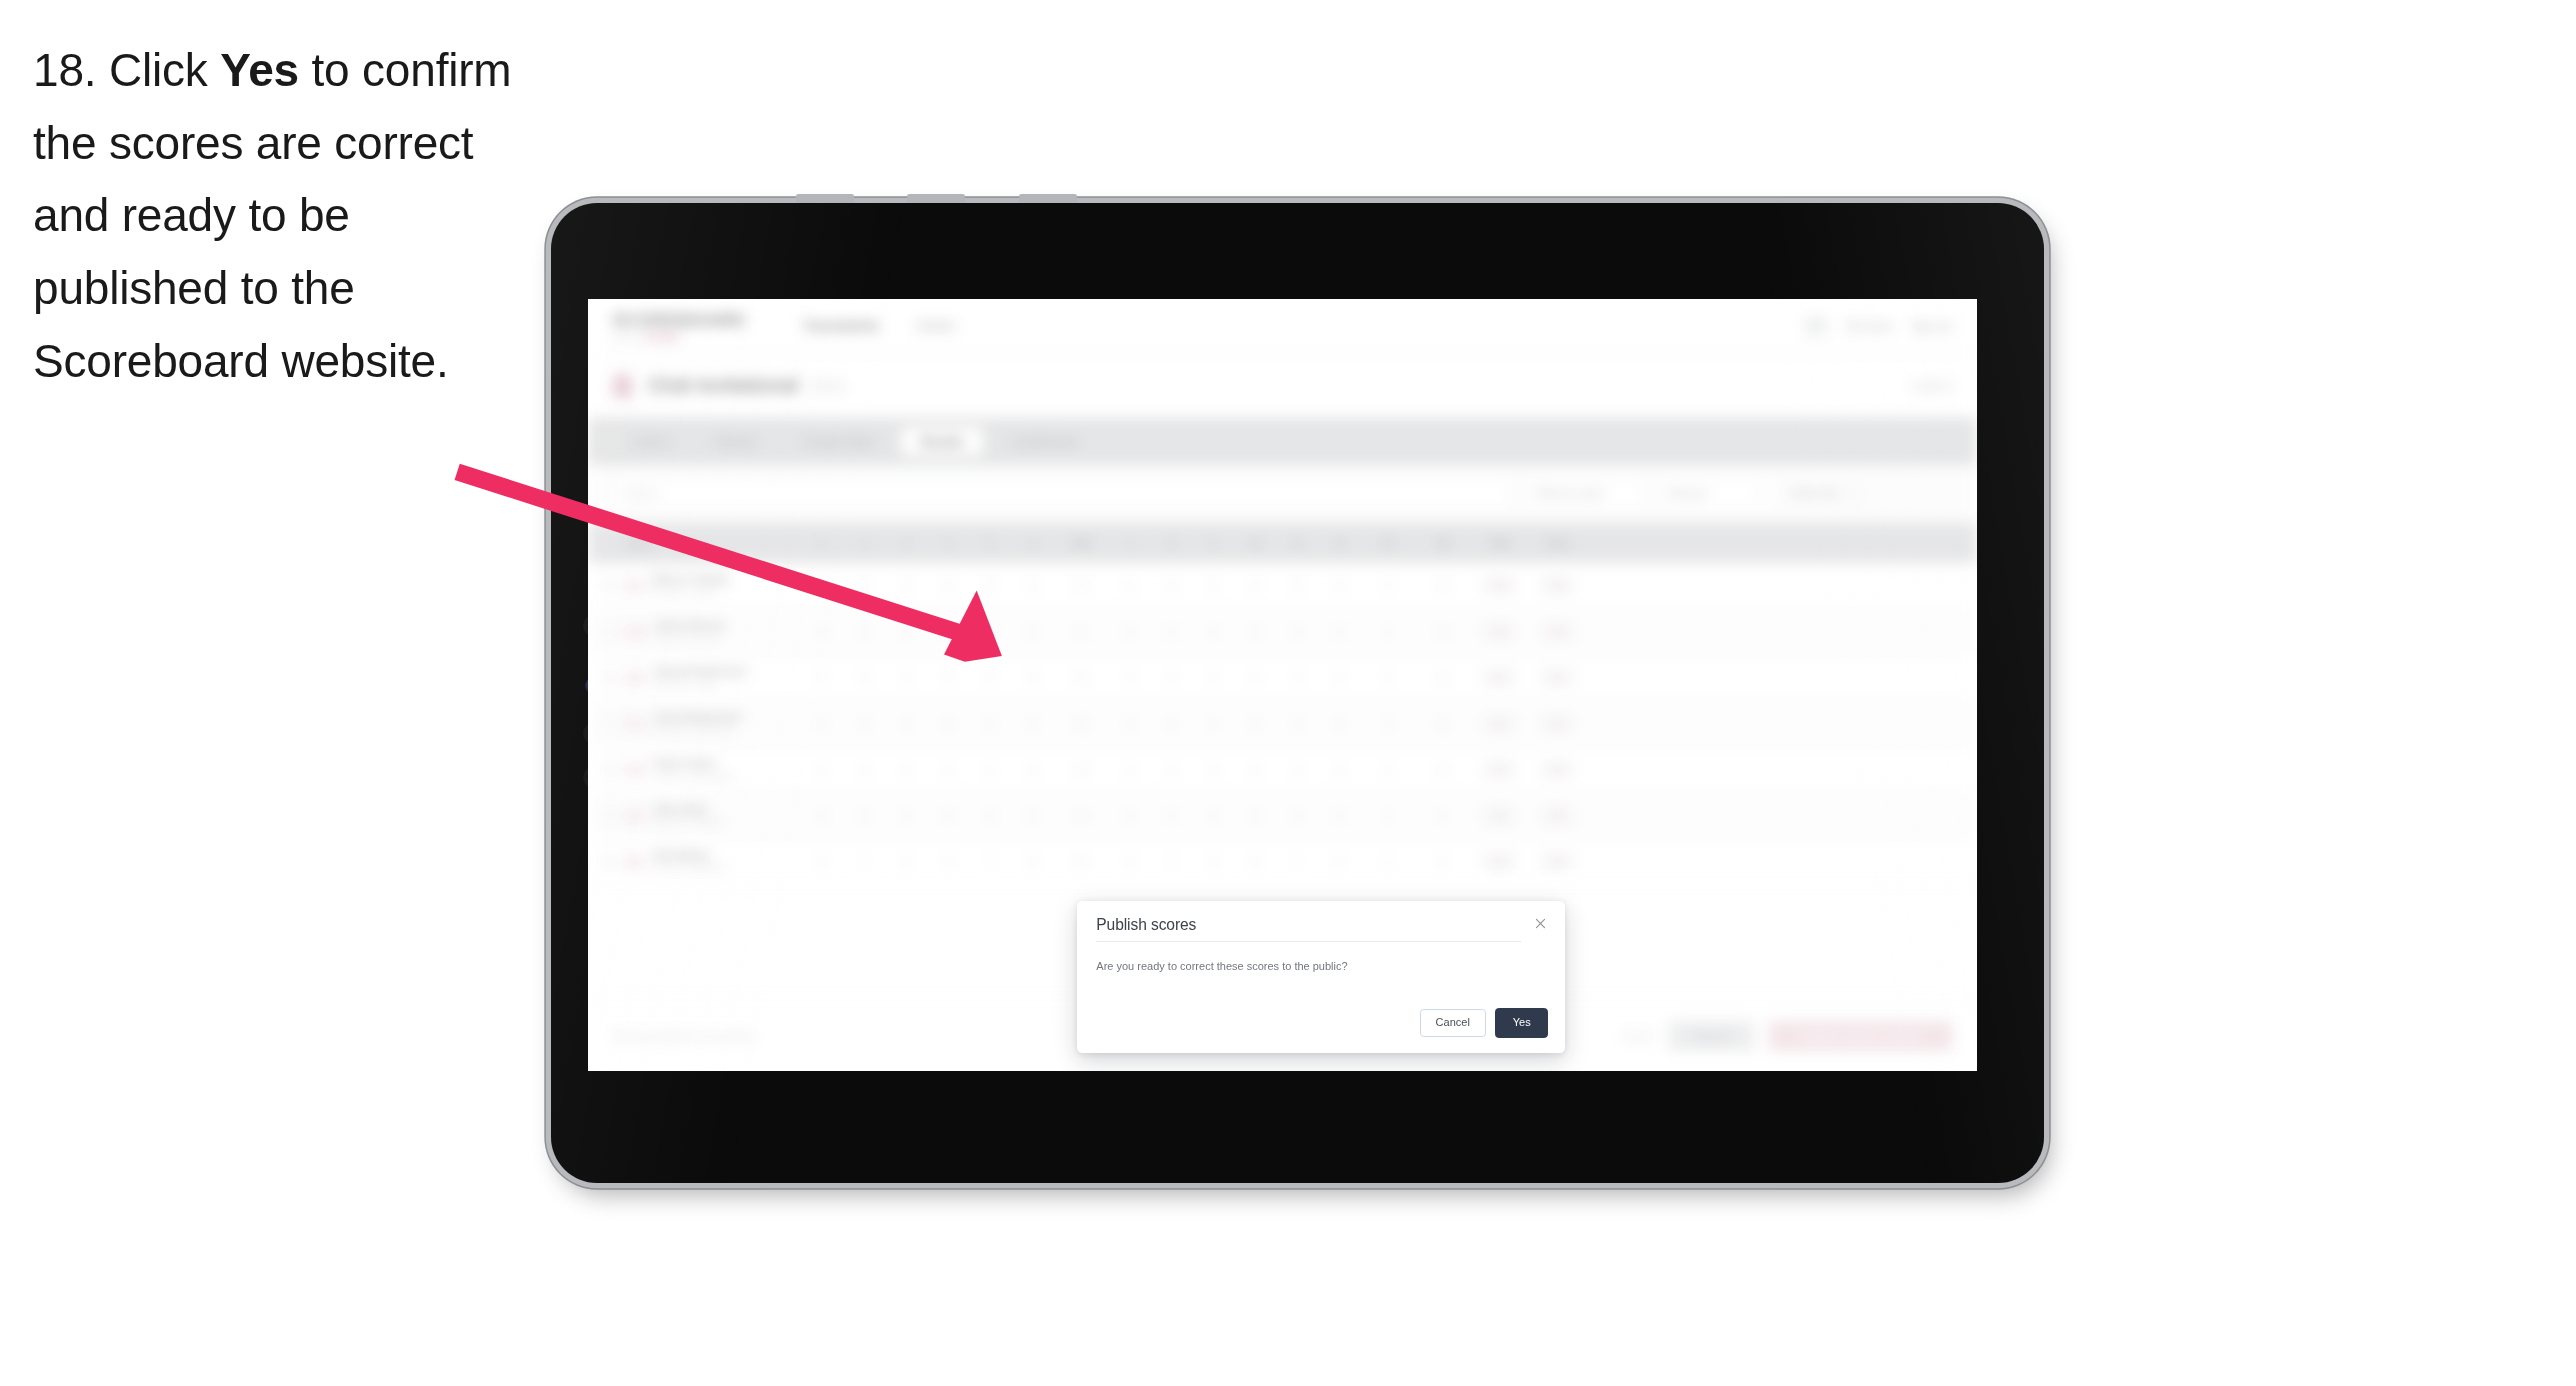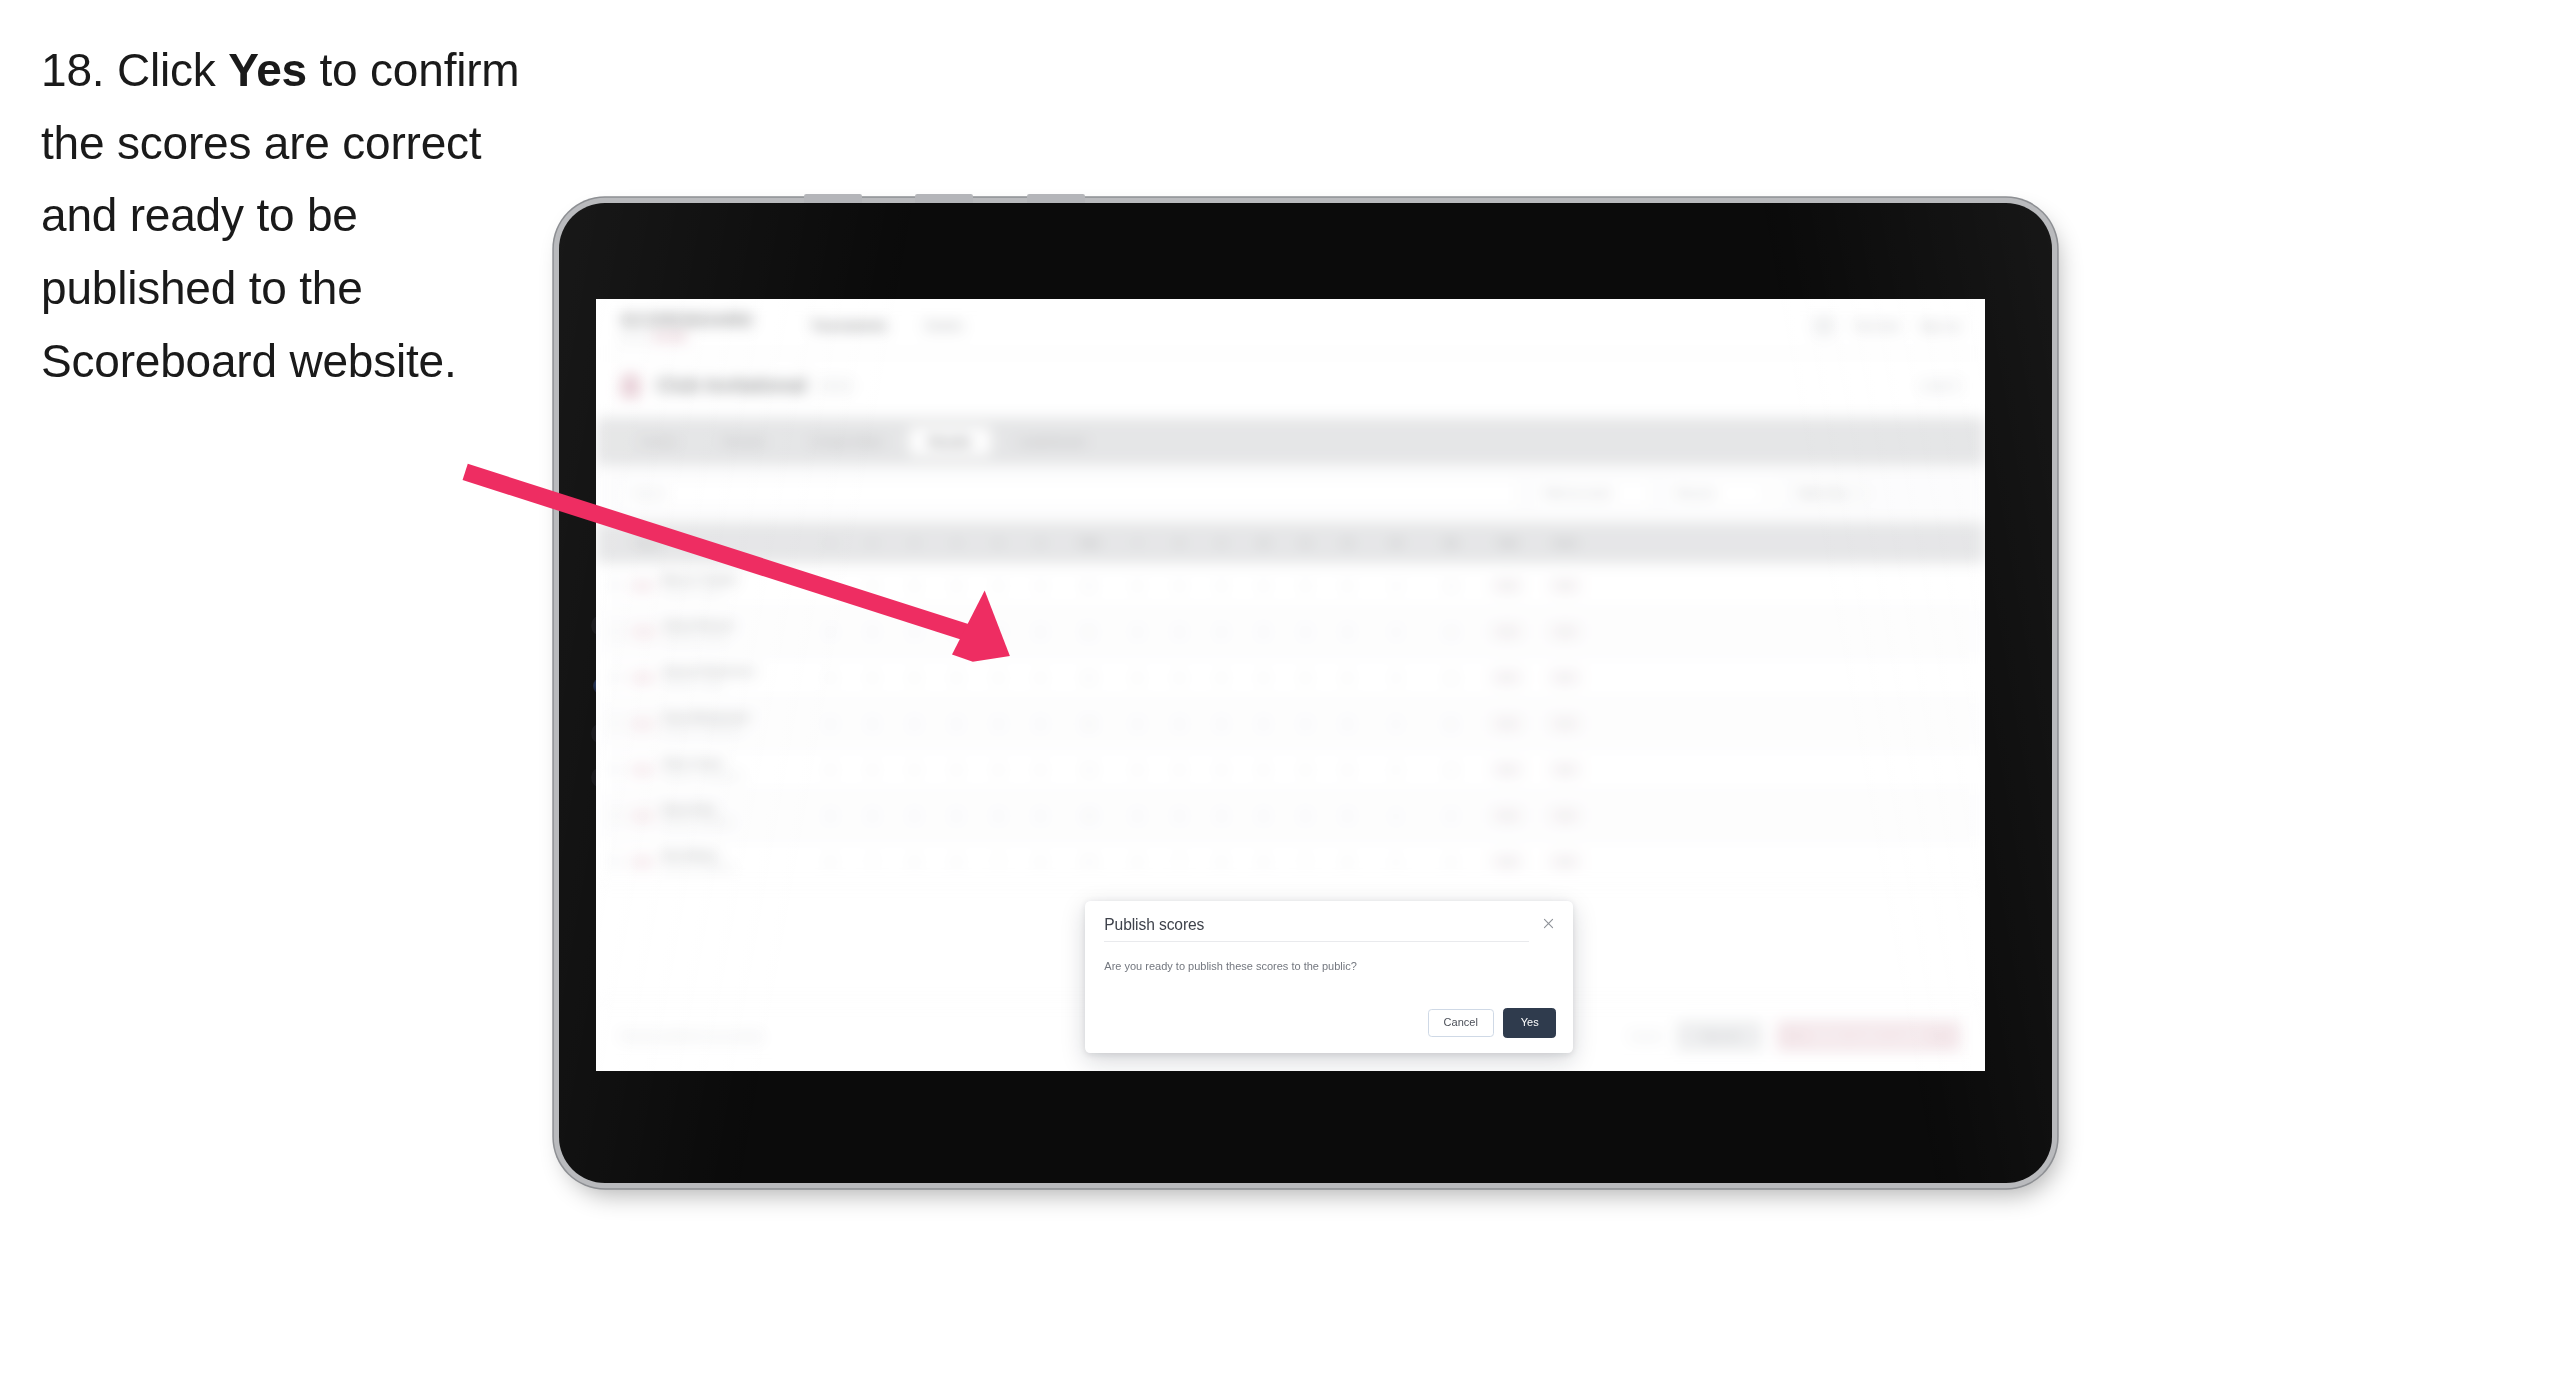--- a/index.html
+++ b/index.html
@@ -5,21 +5,21 @@
   * { box-sizing: border-box; margin: 0; padding: 0; }
 
   html, body {
     width: 2576px;
     height: 1386px;
     background: #ffffff;
     font-family: "Liberation Sans", sans-serif;
     overflow: hidden;
   }
 
-  #stage { position: relative; width: 2285px; height: 1386px; background:#fff;margin-left:8px; }
+  #stage { position: relative; width: 2285px; height: 1386px; background:#fff; }
 
   
   .instruction {
     position: absolute;
     left: 33px;
     top: 34px;
     width: 520px;
     font-size: 46px;
     line-height: 1.58;
     color: #1a1a1a;
@@ -569,21 +569,21 @@
 
       <div class="modal">
         <div class="modal-head">
           <div class="modal-title">Publish scores</div>
           <div class="modal-close">
             <svg width="15" height="15" viewBox="0 0 20 20" aria-hidden="true">
               <path d="M4.6 4.6 L15.4 15.4 M15.4 4.6 L4.6 15.4" stroke="#8e9298" stroke-width="1.5" stroke-linecap="round" fill="none"></path>
             </svg>
           </div>
         </div>
-        <div class="modal-body">Are you ready to publish these scores to the public?</div>
+        <div class="modal-body">Are you ready to correct these scores to the public?</div>
         <div class="modal-actions">
           <button class="btn btn-cancel">Cancel</button>
           <button class="btn btn-yes" style="background: rgb(47, 59, 77); border-color: rgb(47, 59, 77);">Yes</button>
         </div>
       </div>
 
     </div>
   </div>
 
   <svg class="arrow-layer" viewBox="0 0 3471 1868" preserveAspectRatio="none">

